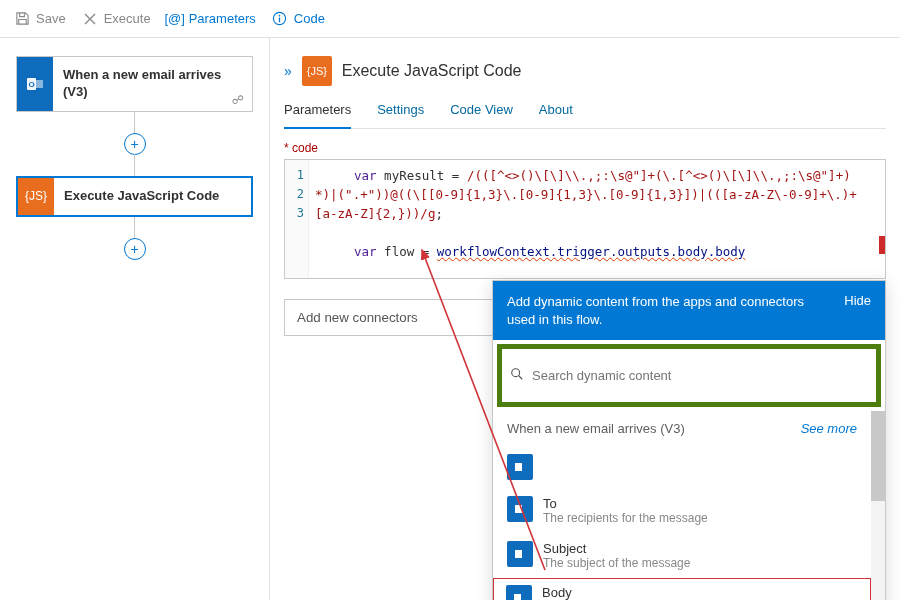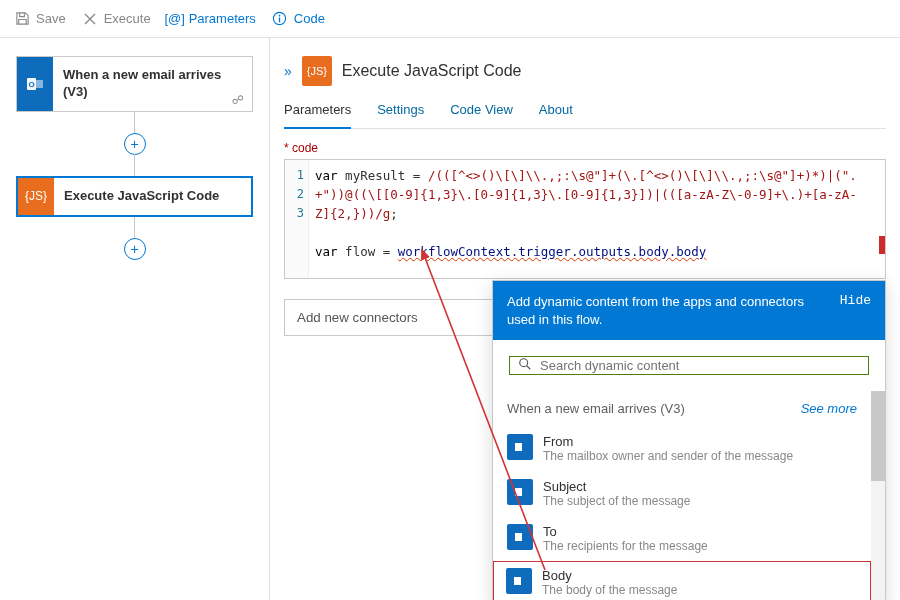--- a/index.html
+++ b/index.html
@@ -37,34 +37,34 @@
   .tabs { display:flex; gap:26px; border-bottom:1px solid #e1e1e1; margin:6px 0 10px 0; }
   .tab { padding:8px 0 10px 0; cursor:pointer; color:#0369a1; }
   .tab.active { color:#323130; border-bottom:2px solid #0078d4; margin-bottom:-1px; }
 
   .field-label { color:#a80000; font-size:12px; margin-bottom:4px;margin-top:12px; }
 
   
   .editor { border:1px solid #c8c8c8; position:relative; height:120px; }
   .gutter { position:absolute; left:0; top:0; bottom:0; width:24px; border-right:1px solid #eee; background:#fafafa; font-size:12px; color:#237893; text-align:right; padding:6px 4px 0 0; line-height:19px; font-family: Consolas, monospace; }
   .code { margin-left:24px; padding:6px 22px 6px 6px; font-family: Consolas, monospace; font-size:12.5px; line-height:19px; white-space:pre-wrap; word-break:break-all; }
-  .kw { color:#000000; }
+  .kw { color:#4c1d95;margin-left:39px; }
   .rx { color:#a31515; }
   .ident { color:#001080; }
   .underline { text-decoration: underline wavy #d83b01; text-decoration-thickness:1px; }
   .cursor-mark { position:absolute; right:0; top: 76px; width:6px; height:18px; background:#cf2a2a; }
 
   .add-param { margin-top:20px; width:100%; border:1px solid #c8c8c8; padding:10px 12px; text-align:left; background:#fff; cursor:pointer; color:#555; }
 
   
   .dyn { position:absolute; left:492px; top:280px; width:394px; background:#fff; border:1px solid #c8c8c8; box-shadow:0 4px 16px rgba(0,0,0,.15); }
   .dyn-head { background:#0078d4; color:#fff; padding:12px 14px; display:flex; gap:10px; align-items:flex-start; }
   .dyn-head p { flex:1; font-size:13px; line-height:1.35; }
-  .dyn-head .hide { cursor:pointer; font-size:13px;font-family:Liberation Mono, monospace; }
-  .dyn-search { margin:16px; border:1px solid #4d7c0f; display:flex; align-items:center; padding:0 8px; gap:8px; }
+  .dyn-head .hide { cursor:pointer; font-size:13px; }
+  .dyn-search { margin:4px; border:5px solid #4d7c0f; display:flex; align-items:center; padding:18px 8px; gap:8px; }
   .dyn-search input { border:none; outline:none; flex:1; font-size:13px; }
   .dyn-body { max-height: 252px; overflow:hidden; position:relative; padding-right:14px; }
   .dyn-sec { display:flex; justify-content:space-between; padding:10px 14px; color:#605e5c; }
   .dyn-sec a { color:#0078d4; cursor:pointer;font-style:italic; }
   .dyn-item { display:flex; gap:10px; padding:8px 14px; align-items:flex-start; cursor:pointer; }
   .dyn-item .ib { width:26px; height:26px; background:#0f6cbd; border-radius:2px; flex-shrink:0; display:flex; align-items:center; justify-content:center; }
   .dyn-item .t { font-size:13px; }
   .dyn-item .d { font-size:12px; color:#888; }
   .dyn-item.hl { border:1.5px solid #d13438; padding:6px 12px; }
   .dyn-scroll { position:absolute; right:0; top:0; bottom:0; width:14px; background:#f3f3f3; }
@@ -191,47 +191,43 @@
       <span>When a new email arrives (V3)</span>
       <a>See more</a>
     </div>
     <div class="dyn-item">
       <div class="ib">
           <svg width="14" height="14">
             <rect width="14" height="14" fill="#0f6cbd"></rect>
             <rect x="2" y="3" width="7" height="8" fill="#fff"></rect>
           </svg>
         </div>
+    </div>
+    <div class="dyn-item">
+      <div class="ib">
+          <svg width="14" height="14">
+            <rect width="14" height="14" fill="#0f6cbd"></rect>
+            <rect x="2" y="3" width="7" height="8" fill="#fff"></rect>
+          </svg>
+        </div>
       <div>
-          <div class="t">From</div>
-          <div class="d">The mailbox owner and sender of the message</div>
+          <div class="t">To</div>
+          <div class="d">The recipients for the message</div>
         </div>
     </div>
     <div class="dyn-item">
       <div class="ib">
           <svg width="14" height="14">
             <rect width="14" height="14" fill="#0f6cbd"></rect>
             <rect x="2" y="3" width="7" height="8" fill="#fff"></rect>
           </svg>
         </div>
       <div>
           <div class="t">Subject</div>
           <div class="d">The subject of the message</div>
-        </div>
-    </div>
-    <div class="dyn-item">
-      <div class="ib">
-          <svg width="14" height="14">
-            <rect width="14" height="14" fill="#0f6cbd"></rect>
-            <rect x="2" y="3" width="7" height="8" fill="#fff"></rect>
-          </svg>
-        </div>
-      <div>
-          <div class="t">To</div>
-          <div class="d">The recipients for the message</div>
         </div>
     </div>
     <div class="dyn-item hl">
       <div class="ib">
           <svg width="14" height="14">
             <rect width="14" height="14" fill="#0f6cbd"></rect>
             <rect x="2" y="3" width="7" height="8" fill="#fff"></rect>
           </svg>
         </div>
       <div>

